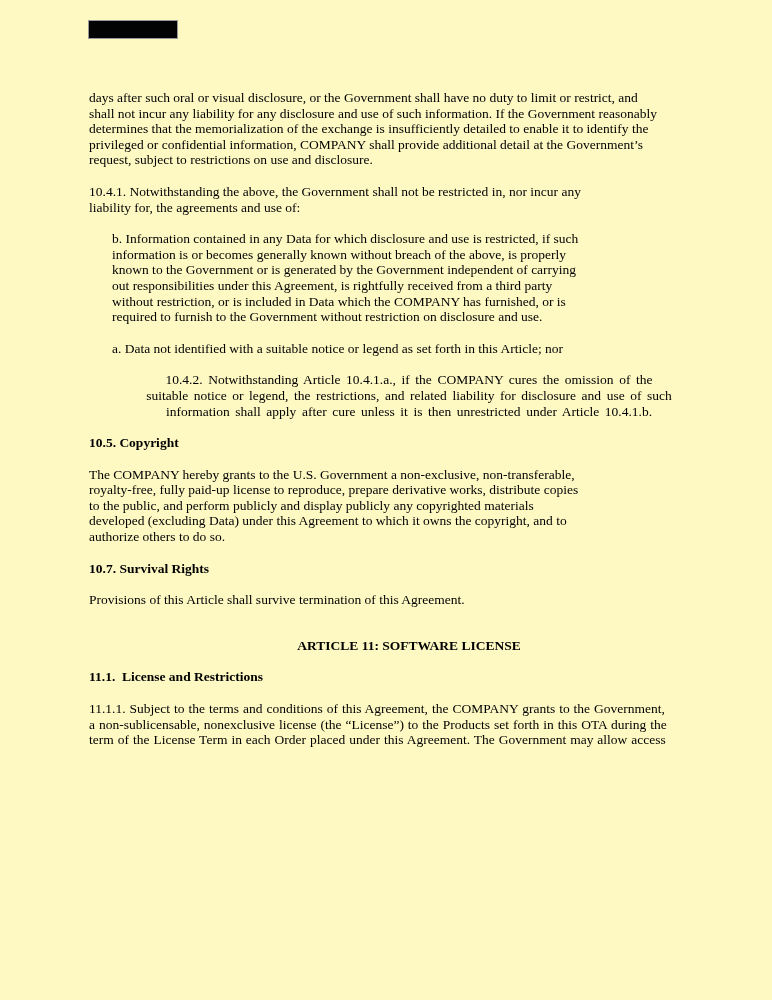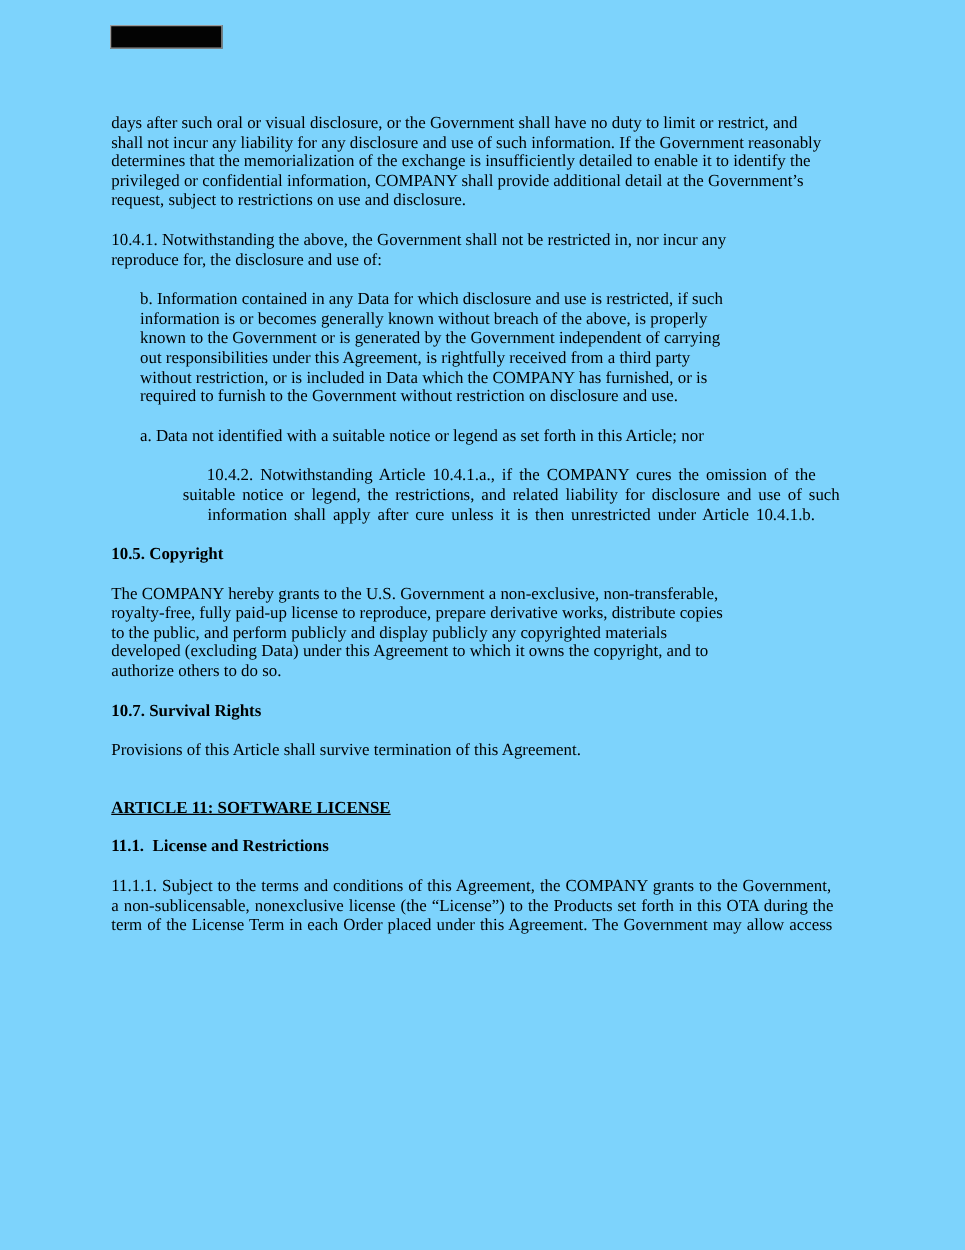--- a/index.html
+++ b/index.html
@@ -4,21 +4,21 @@
 <style>
   html, body {
     margin: 0;
     padding: 0;
     background: #ffffff;
   }
   .page {
     position: relative;
     width: 772px;
     height: 1000px;
-    background: #7dd3fc;
+    background: #fef9c3;
     overflow: hidden;
     font-family: "Liberation Serif", serif;
     font-size: 13.5px;
     line-height: 15.6px;
     color: #000000;
   }
   .redaction {
     position: absolute;
     left: 88px;
     top: 20px;
@@ -49,41 +49,41 @@
   }
   .spread {
     word-spacing: 2.2px;
     text-align: center;
   }
   .slight-spread {
     word-spacing: 0.6px;
   }
   .article-heading {
     margin-top: 30px;
-    text-decoration: underline;
+    text-align: center;
   }
 </style>
 </head>
 <body>
 
 <div class="page">
 
   <div class="redaction"></div>
 
   <div class="content">
 
     <p class="para">days after such oral or visual disclosure, or the Government shall have no duty to limit or restrict, and
 shall not incur any liability for any disclosure and use of such information. If the Government reasonably
 determines that the memorialization of the exchange is insufficiently detailed to enable it to identify the
 privileged or confidential information, COMPANY shall provide additional detail at the Government’s
 request, subject to restrictions on use and disclosure.</p>
 
 
     <p class="para">10.4.1. Notwithstanding the above, the Government shall not be restricted in, nor incur any
-reproduce for, the disclosure and use of:</p>
+liability for, the agreements and use of:</p>
 
     <p class="para indent">b. Information contained in any Data for which disclosure and use is restricted, if such
 information is or becomes generally known without breach of the above, is properly
 known to the Government or is generated by the Government independent of carrying
 out responsibilities under this Agreement, is rightfully received from a third party
 without restriction, or is included in Data which the COMPANY has furnished, or is
 required to furnish to the Government without restriction on disclosure and use.</p>
 
     <p class="para indent">a. Data not identified with a suitable notice or legend as set forth in this Article; nor</p>
 

